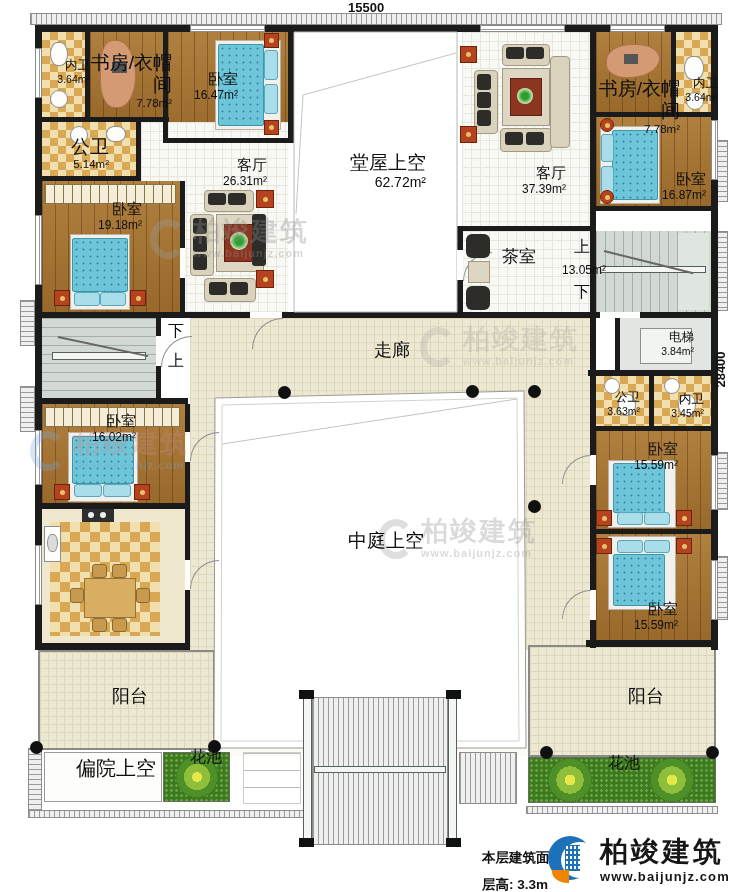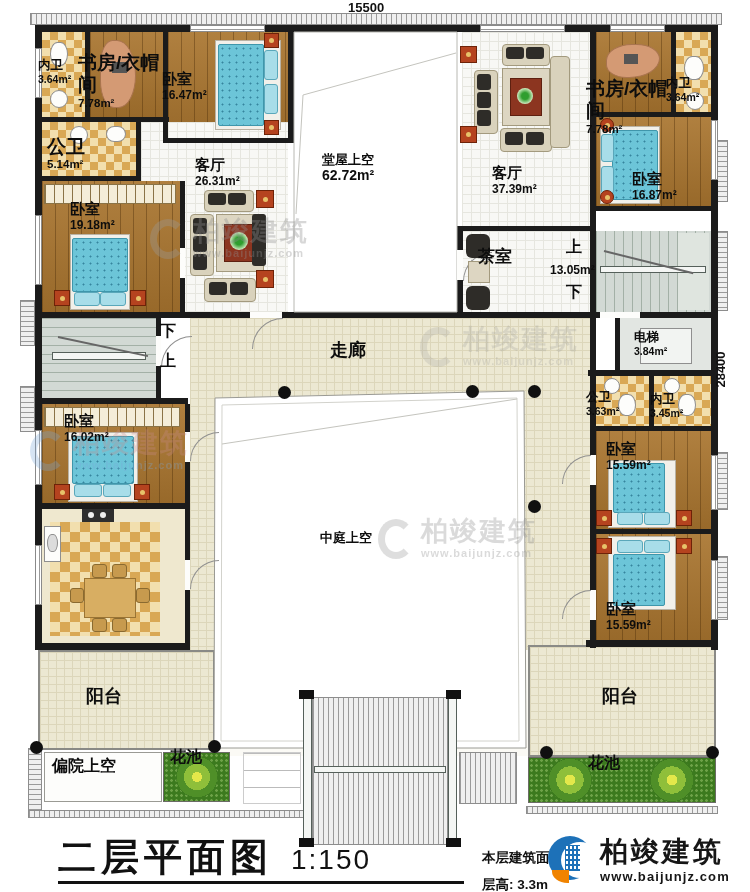--- a/index.html
+++ b/index.html
@@ -13,26 +13,26 @@
   .checker{background:#f2dfae;background-image:repeating-conic-gradient(#d9a855 0 25%,#f2dfae 0 50%);background-size:16px 16px}
   .checker-big{background-size:20px 20px}
   .tilew{background:#f8f8f5;background-image:linear-gradient(#e6e6df 1px,transparent 1px),linear-gradient(90deg,#e6e6df 1px,transparent 1px);background-size:9px 9px}
   .cream{background:#ece8d2;background-image:linear-gradient(#dcd6ba 1px,transparent 1px),linear-gradient(90deg,#dcd6ba 1px,transparent 1px);background-size:8px 8px}
   .stairs{background:#d2d9d4;background-image:repeating-linear-gradient(180deg,#a3b0a6 0 1px,transparent 1px 9px)}
   .stairsv{background:#d2d9d4;background-image:repeating-linear-gradient(90deg,#a3b0a6 0 1px,transparent 1px 9px)}
   .hatch{background:#efefef;background-image:repeating-linear-gradient(90deg,#9a9a9a 0 1px,transparent 1px 5px);border:1px solid #8d8d8d;box-sizing:border-box}
   .hatchh{background:#efefef;background-image:repeating-linear-gradient(180deg,#9a9a9a 0 1px,transparent 1px 5px);border:1px solid #8d8d8d;box-sizing:border-box}
   .grass{background:#3c7a1e;background-image:radial-gradient(rgba(225,255,170,.30) 1px,transparent 1.6px);background-size:5px 5px;box-sizing:border-box;border:1px solid #6b6b66}
   .whitebox{background:#fdfdfb;border:1px solid #9a9a94;box-sizing:border-box}
-  .rlabel{position:absolute;text-align:left;color:#0d0d0d;font-weight:bold;line-height:1.18;z-index:30}
+  .rlabel{position:absolute;text-align:right;color:#0d0d0d;font-weight:normal;line-height:1.18;z-index:30}
   .rname{font-size:15px}.rarea{font-size:12px}
   .sm .rname{font-size:12.5px}.sm .rarea{font-size:10.5px}
   .md .rname{font-size:19px}.md .rarea{font-size:11.5px}
   .lg .rname{font-size:18px}
-  .xl .rname{font-size:13px}.xl .rarea{font-size:14px}
+  .xl .rname{font-size:19px}.xl .rarea{font-size:14px}
   .dot{position:absolute;width:13px;height:13px;border-radius:50%;background:#101010;z-index:25}
   .win{position:absolute;background:#fff;border:1px solid #8a8a8a;box-sizing:border-box;z-index:6}
   .winh:after{content:"";position:absolute;left:0;right:0;top:50%;height:1px;background:#9a9a9a}
   .winv:after{content:"";position:absolute;top:0;bottom:0;left:50%;width:1px;background:#9a9a9a}
   .bedframe{position:absolute;background:#f2f0ea;border:1px solid #b9b2a4;z-index:8}
   .mat{position:absolute;background:#6cc5d8;background-image:radial-gradient(rgba(10,80,110,.55) .8px,transparent 1.2px);background-size:7px 7px;border:1px solid #3f96ab;border-radius:2px;z-index:9}
   .pil{position:absolute;background:#a8dde9;border:1px solid #5aa7ba;border-radius:3px;z-index:10}
   .nstand{position:absolute;background:#b5431f;border:1px solid #6e2208;z-index:10}
   .nstand:after{content:"";position:absolute;left:50%;top:50%;width:5px;height:5px;margin:-2.5px 0 0 -2.5px;border-radius:50%;background:#e7c26a}
   .sofa{position:absolute;background:#d9d2bc;border:1px solid #a39a7e;border-radius:4px;z-index:8}
@@ -449,33 +449,29 @@
   <div class="rlabel xl" style="left:320px;top:530px;width:104px">
     <div class="rname">中庭上空</div>
   </div>
   <div class="rlabel lg" style="left:86px;top:686px;width:62px">
     <div class="rname">阳台</div>
   </div>
   <div class="rlabel lg" style="left:602px;top:686px;width:62px">
     <div class="rname">阳台</div>
   </div>
   <div class="rlabel" style="left:52px;top:757px;width:104px">
-    <div class="rname" style="font-size:16px">偏院上空</div>
+    <div class="rname" style="font-size:20px">偏院上空</div>
   </div>
   <div class="rlabel" style="left:170px;top:748px;width:52px">
     <div class="rname" style="font-size:16px">花池</div>
   </div>
   <div class="rlabel" style="left:588px;top:754px;width:52px">
     <div class="rname" style="font-size:16px">花池</div>
   </div>
 
-  <div class="title-row">
-    <span class="title-main">二层平面图</span>
-    <span class="title-scale">1:150</span>
-  </div>
   <div class="tb-info">
     <div>本层建筑面积</div>
     <div>层高: 3.3m</div>
   </div>
 
   <div class="logo">
     <div class="logo-ic">
       <div class="logo-c"></div>
       <div class="logo-cw"></div>
       <div class="logo-b"></div>

